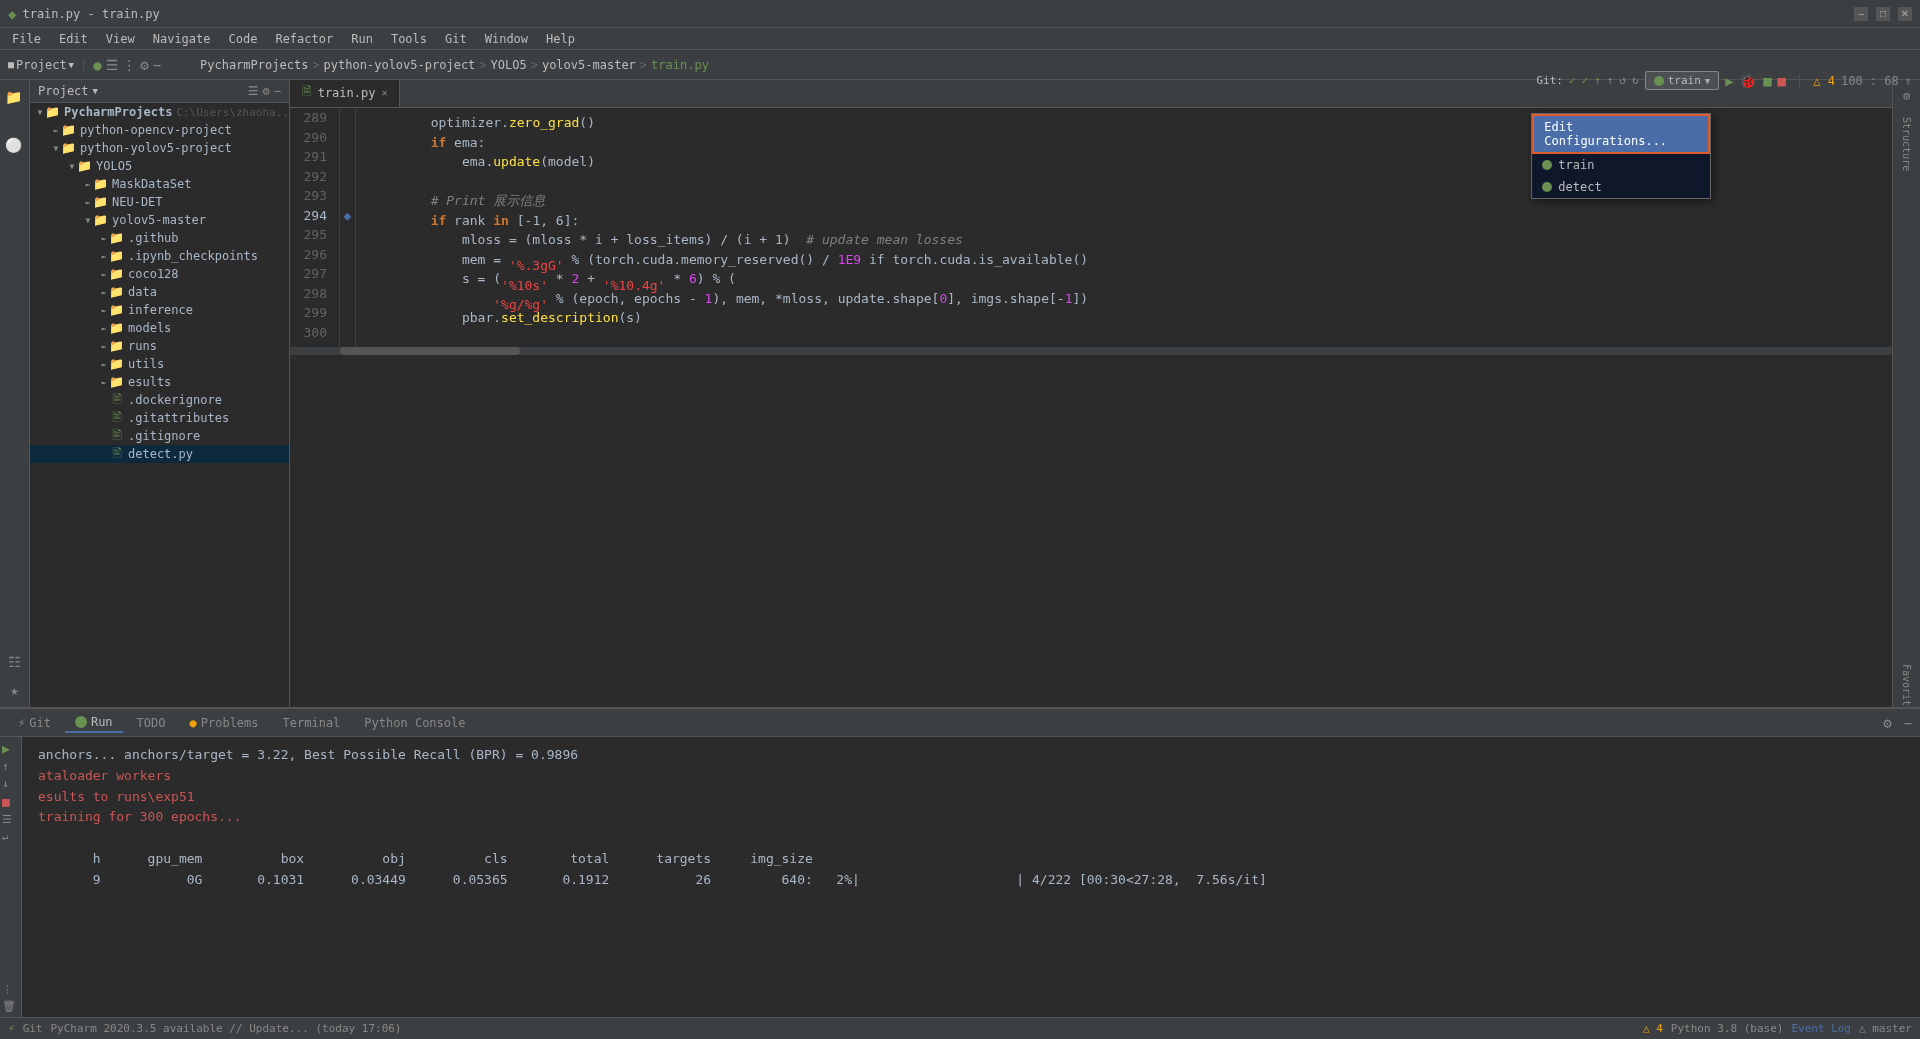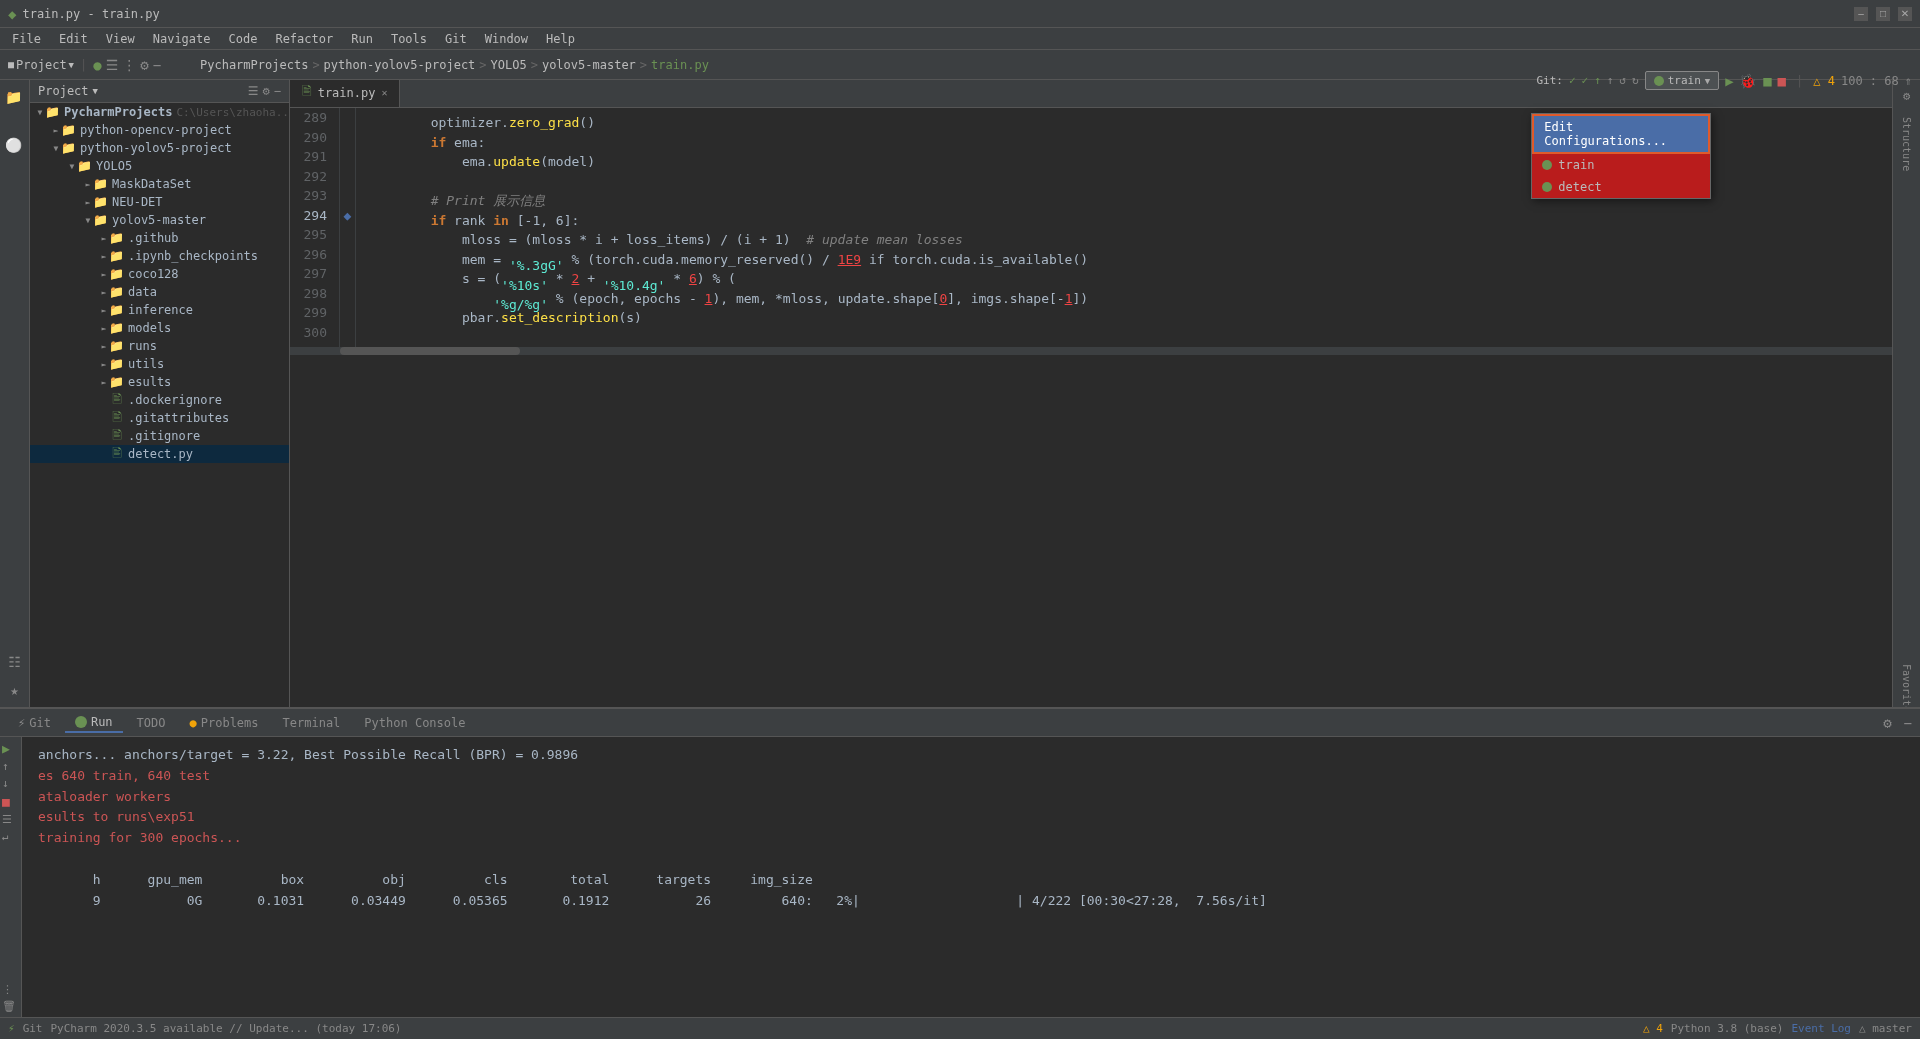--- a/index.html
+++ b/index.html
@@ -101,21 +101,21 @@
       align-items: center;
       gap: 4px;
     }
     .dropdown-arrow { color: #aaa; font-size: 9px; }
 
     
     .run-config-dropdown {
       position: absolute;
       top: 42px;
       right: 8px;
-      background: #b91c1c;
+      background: #0f172a;
       border: 1px solid #666;
       z-index: 100;
       min-width: 180px;
       box-shadow: 2px 2px 8px rgba(0,0,0,0.5);
     }
     .dropdown-header {
       background: #4a6da7;
       color: #ffffff;
       padding: 4px 10px;
       font-size: 12px;
@@ -309,22 +309,22 @@
     }
     .code-line {
       height: 19.5px;
       white-space: pre;
       display: flex;
       align-items: center;
     }
     
     .kw { color: #cc7832; font-weight: bold; }
     .fn { color: #fde047; }
-    .str { color: #5eead4; margin-top: 13px; }
-    .num { color: #ef4444; text-decoration: underline; }
+    .str { color: #ef4444; margin-top: 13px; }
+    .num { color: #d946ef; }
     .comment { color: #808080; font-style: italic; }
     .var { color: #a9b7c6; }
     .op { color: #a9b7c6; }
 
     
     .right-bar {
       width: 28px;
       background: #3c3f41;
       display: flex;
       flex-direction: column;
@@ -895,21 +895,20 @@
       <span style="color:#cc5555; cursor:pointer; font-size:13px;">■</span>
       <span style="color:#888; cursor:pointer; font-size:11px;">☰</span>
       <span style="color:#888; cursor:pointer; font-size:11px;">↵</span>
       <div style="flex:1;"></div>
       <span style="color:#888; cursor:pointer; font-size:11px;">⋮</span>
       <span style="color:#888; cursor:pointer; font-size:11px;">🗑</span>
     </div>
 
     <div class="run-output">
       <div class="output-line output-white">anchors... anchors/target = 3.22, Best Possible Recall (BPR) = 0.9896</div>
-      <div class="output-line output-red">es 640 train, 640 test</div>
       <div class="output-line output-red">ataloader workers</div>
       <div class="output-line output-red">esults to runs\exp51</div>
       <div class="output-line output-red">training for 300 epochs...</div>
       <div class="output-line">&nbsp;</div>
       <div class="output-line output-white">       h      gpu_mem          box          obj          cls        total      targets     img_size</div>
       <div class="output-line output-white">       9           0G       0.1031      0.03449      0.05365       0.1912           26         640:   2%|                    | 4/222 [00:30&lt;27:28,  7.56s/it]</div>
     </div>
   </div>
 </div>
 

